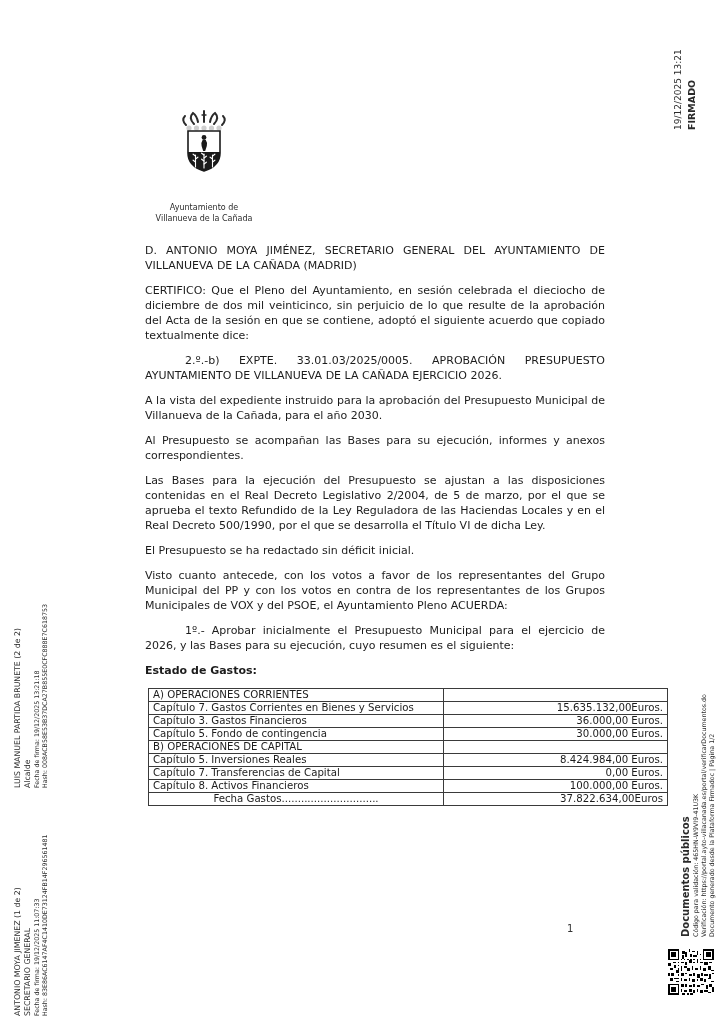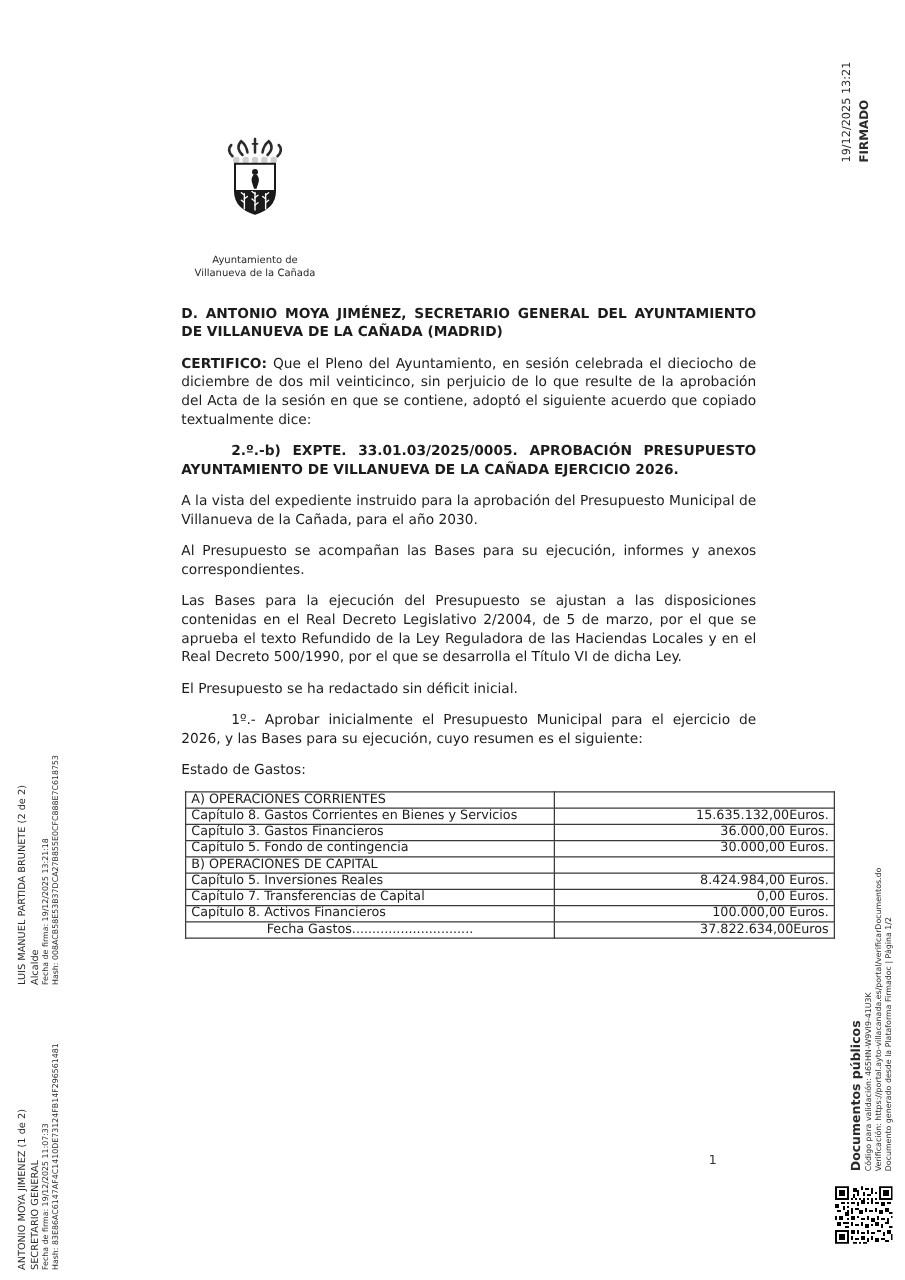--- a/index.html
+++ b/index.html
@@ -8,23 +8,23 @@
 
   
   .logo-block{position:absolute;left:152px;top:110px;width:104px;text-align:center;}
   .logo-block svg{display:block;margin:0 auto;}
   .org-caption{font-size:8px;line-height:11px;color:#2b2b2b;margin-top:20px;}
 
   
   .body-text{position:absolute;left:145px;top:243px;width:460px;font-size:11px;
              line-height:15px;text-align:justify;}
   .body-text p{margin:0 0 10px 0;}
-  .b{font-weight:bold;}
+  .b{font-weight:normal;}
   .indent{text-indent:40px;}
-  .caption-indent{margin-left:55px;text-align:left;}
+  .caption-indent{margin-left:55px;text-align:left;font-weight:bold;}
 
   
   table.gastos{border-collapse:collapse;width:520px;margin-left:3px;
                font-size:10.2px;table-layout:fixed;}
   table.gastos td{border:1px solid #3a3a3a;padding:0 4px;height:12px;line-height:12px;
                   overflow:hidden;white-space:nowrap;}
   table.gastos td.lbl{width:286px;text-align:left;}
   table.gastos td.val{text-align:right;}
   table.gastos tr.total td.lbl{text-align:center;}
 
@@ -114,34 +114,35 @@
   </div>
 
   <div class="body-text">
     <p class="b">D. ANTONIO MOYA JIMÉNEZ, SECRETARIO GENERAL DEL AYUNTAMIENTO DE VILLANUEVA DE LA CAÑADA (MADRID)</p>
     <p><span class="b">CERTIFICO:</span><span> Que el Pleno del Ayuntamiento, en sesión celebrada el dieciocho de diciembre de dos mil veinticinco, sin perjuicio de lo que resulte de la aprobación del Acta de la sesión en que se contiene, adoptó el siguiente acuerdo que copiado textualmente dice:</span></p>
     <p class="b indent">2.º.-b) EXPTE. 33.01.03/2025/0005. APROBACIÓN PRESUPUESTO AYUNTAMIENTO DE VILLANUEVA DE LA CAÑADA EJERCICIO 2026.</p>
     <p>A la vista del expediente instruido para la aprobación del Presupuesto Municipal de Villanueva de la Cañada, para el año 2030.</p>
     <p>Al Presupuesto se acompañan las Bases para su ejecución, informes y anexos correspondientes.</p>
     <p>Las Bases para la ejecución del Presupuesto se ajustan a las disposiciones contenidas en el Real Decreto Legislativo 2/2004, de 5 de marzo, por el que se aprueba el texto Refundido de la Ley Reguladora de las Haciendas Locales y en el Real Decreto 500/1990, por el que se desarrolla el Título VI de dicha Ley.</p>
     <p>El Presupuesto se ha redactado sin déficit inicial.</p>
+    <p>Visto cuanto antecede, con los votos a favor de los representantes del Grupo Municipal del PP y con los votos en contra de los representantes de los Grupos Municipales de VOX y del PSOE, el Ayuntamiento Pleno ACUERDA:</p>
     <p class="indent">1º.- Aprobar inicialmente el Presupuesto Municipal para el ejercicio de 2026, y las Bases para su ejecución, cuyo resumen es el siguiente:</p>
     <p class="caption-indent">Estado de Gastos:</p>
 
     <table class="gastos">
       <tbody>
 
           <tr class="section">
             <td class="lbl">A) OPERACIONES CORRIENTES</td>
             <td class="val"></td>
           </tr>
 
 
           <tr class="item">
-            <td class="lbl">Capítulo 8. Gastos Corrientes en Bienes y Servicios</td>
+            <td class="lbl">Capítulo 7. Gastos Corrientes en Bienes y Servicios</td>
             <td class="val">15.635.132,00Euros.</td>
           </tr>
 
           <tr class="item">
             <td class="lbl">Capítulo 3. Gastos Financieros</td>
             <td class="val">36.000,00 Euros.</td>
           </tr>
 
 
           <tr class="item">

